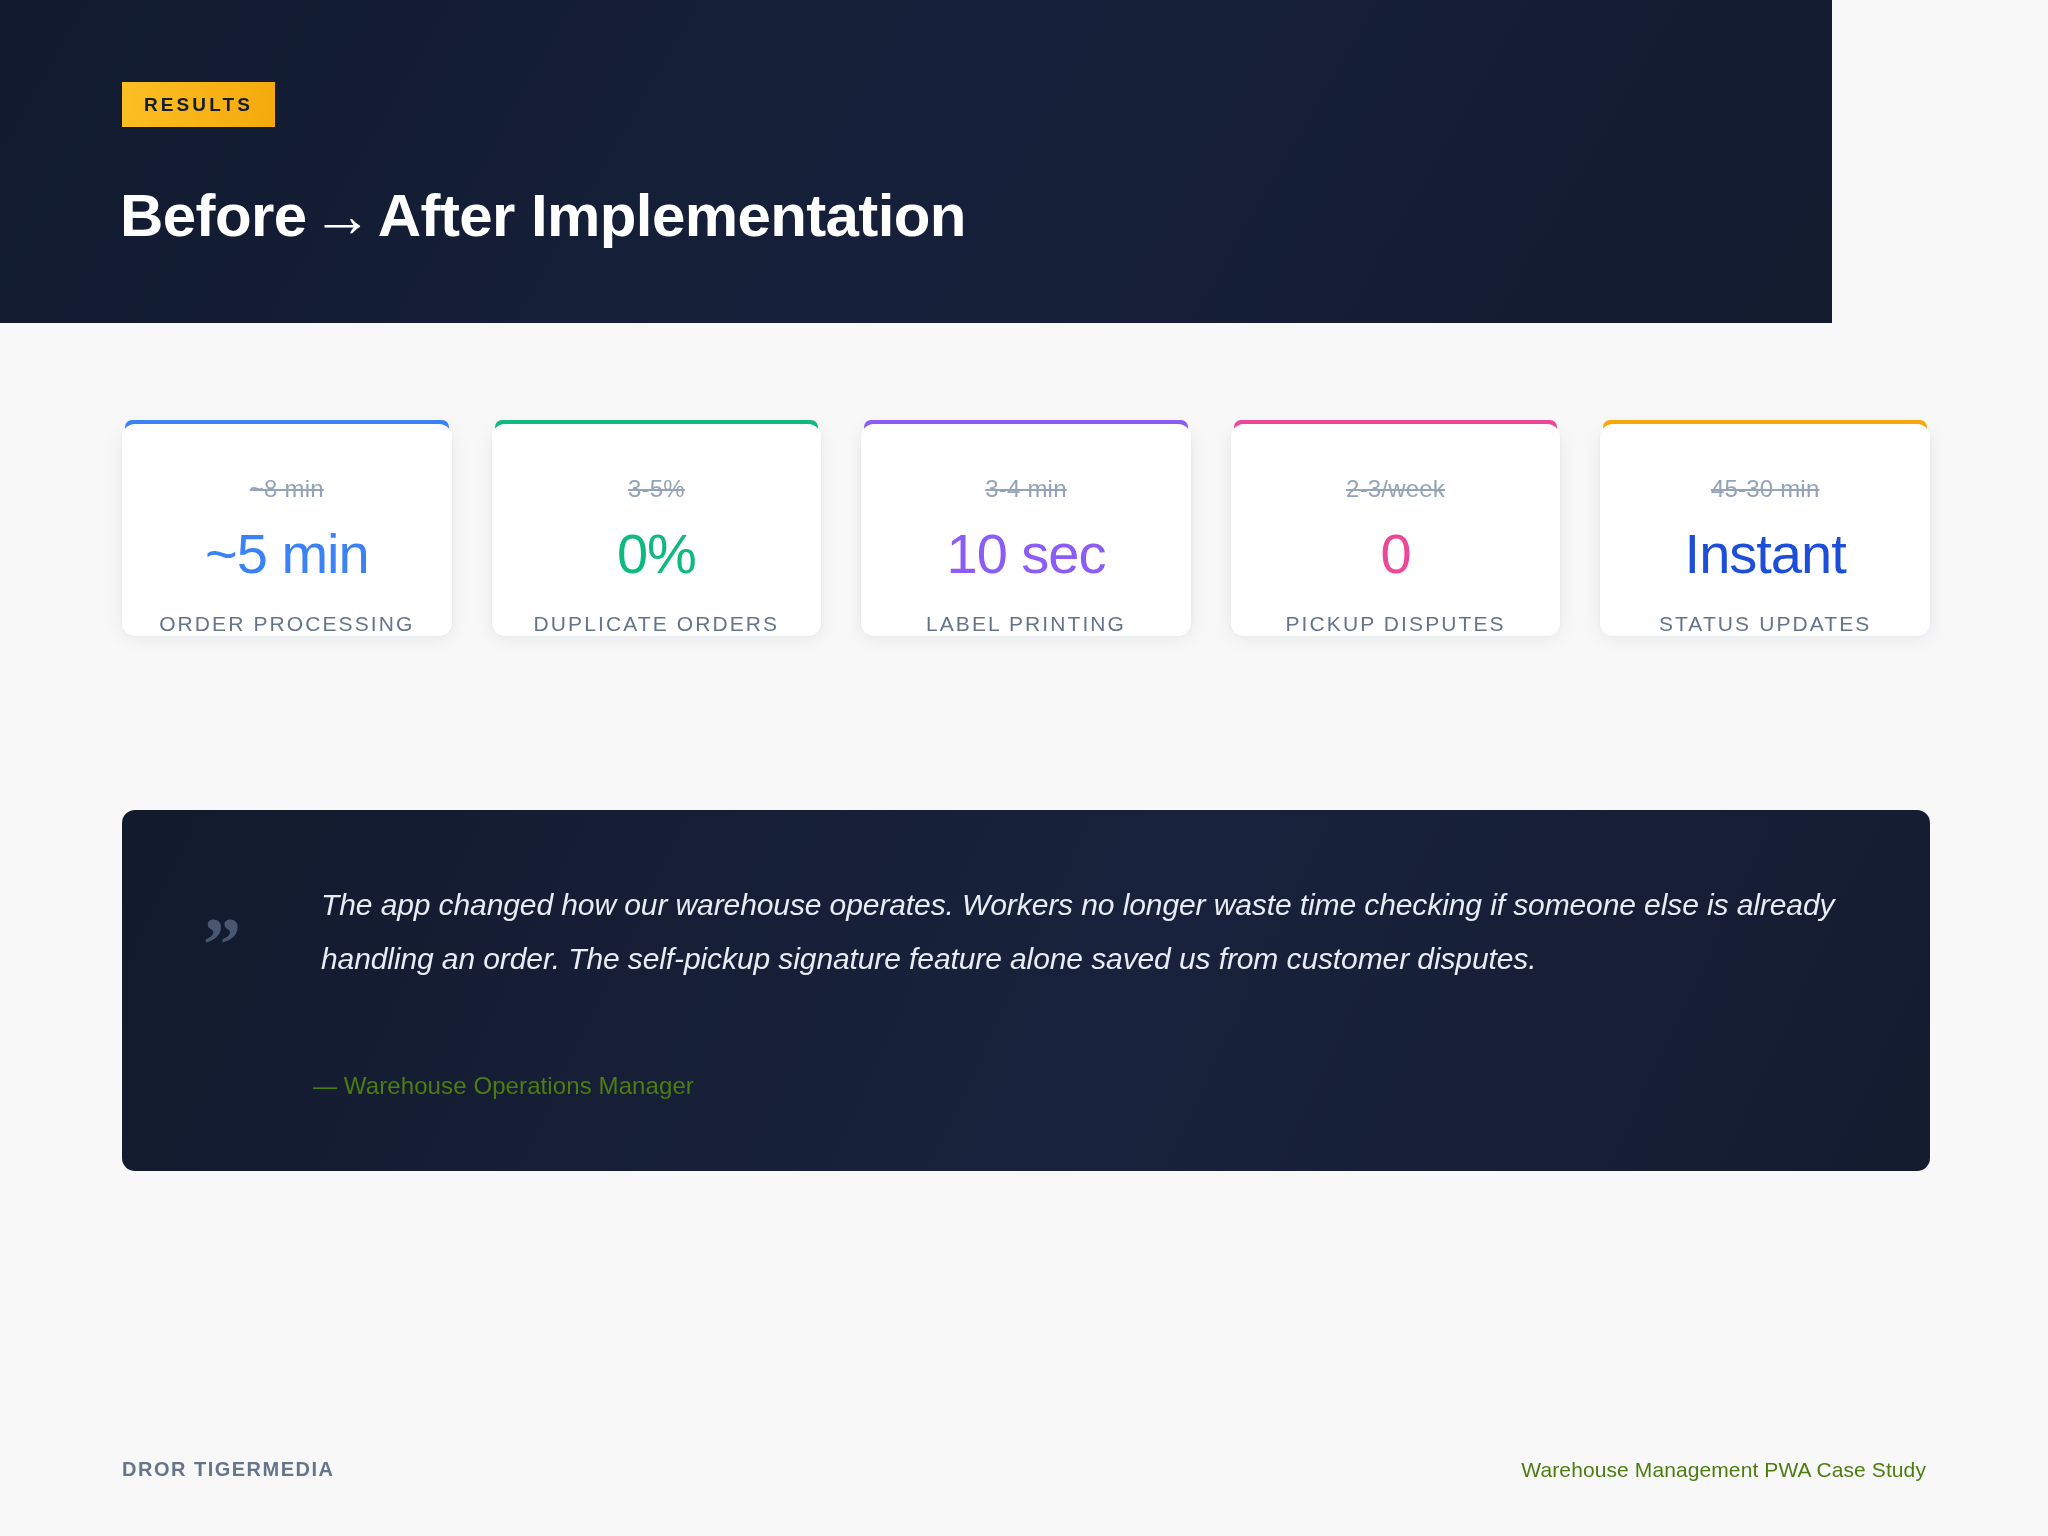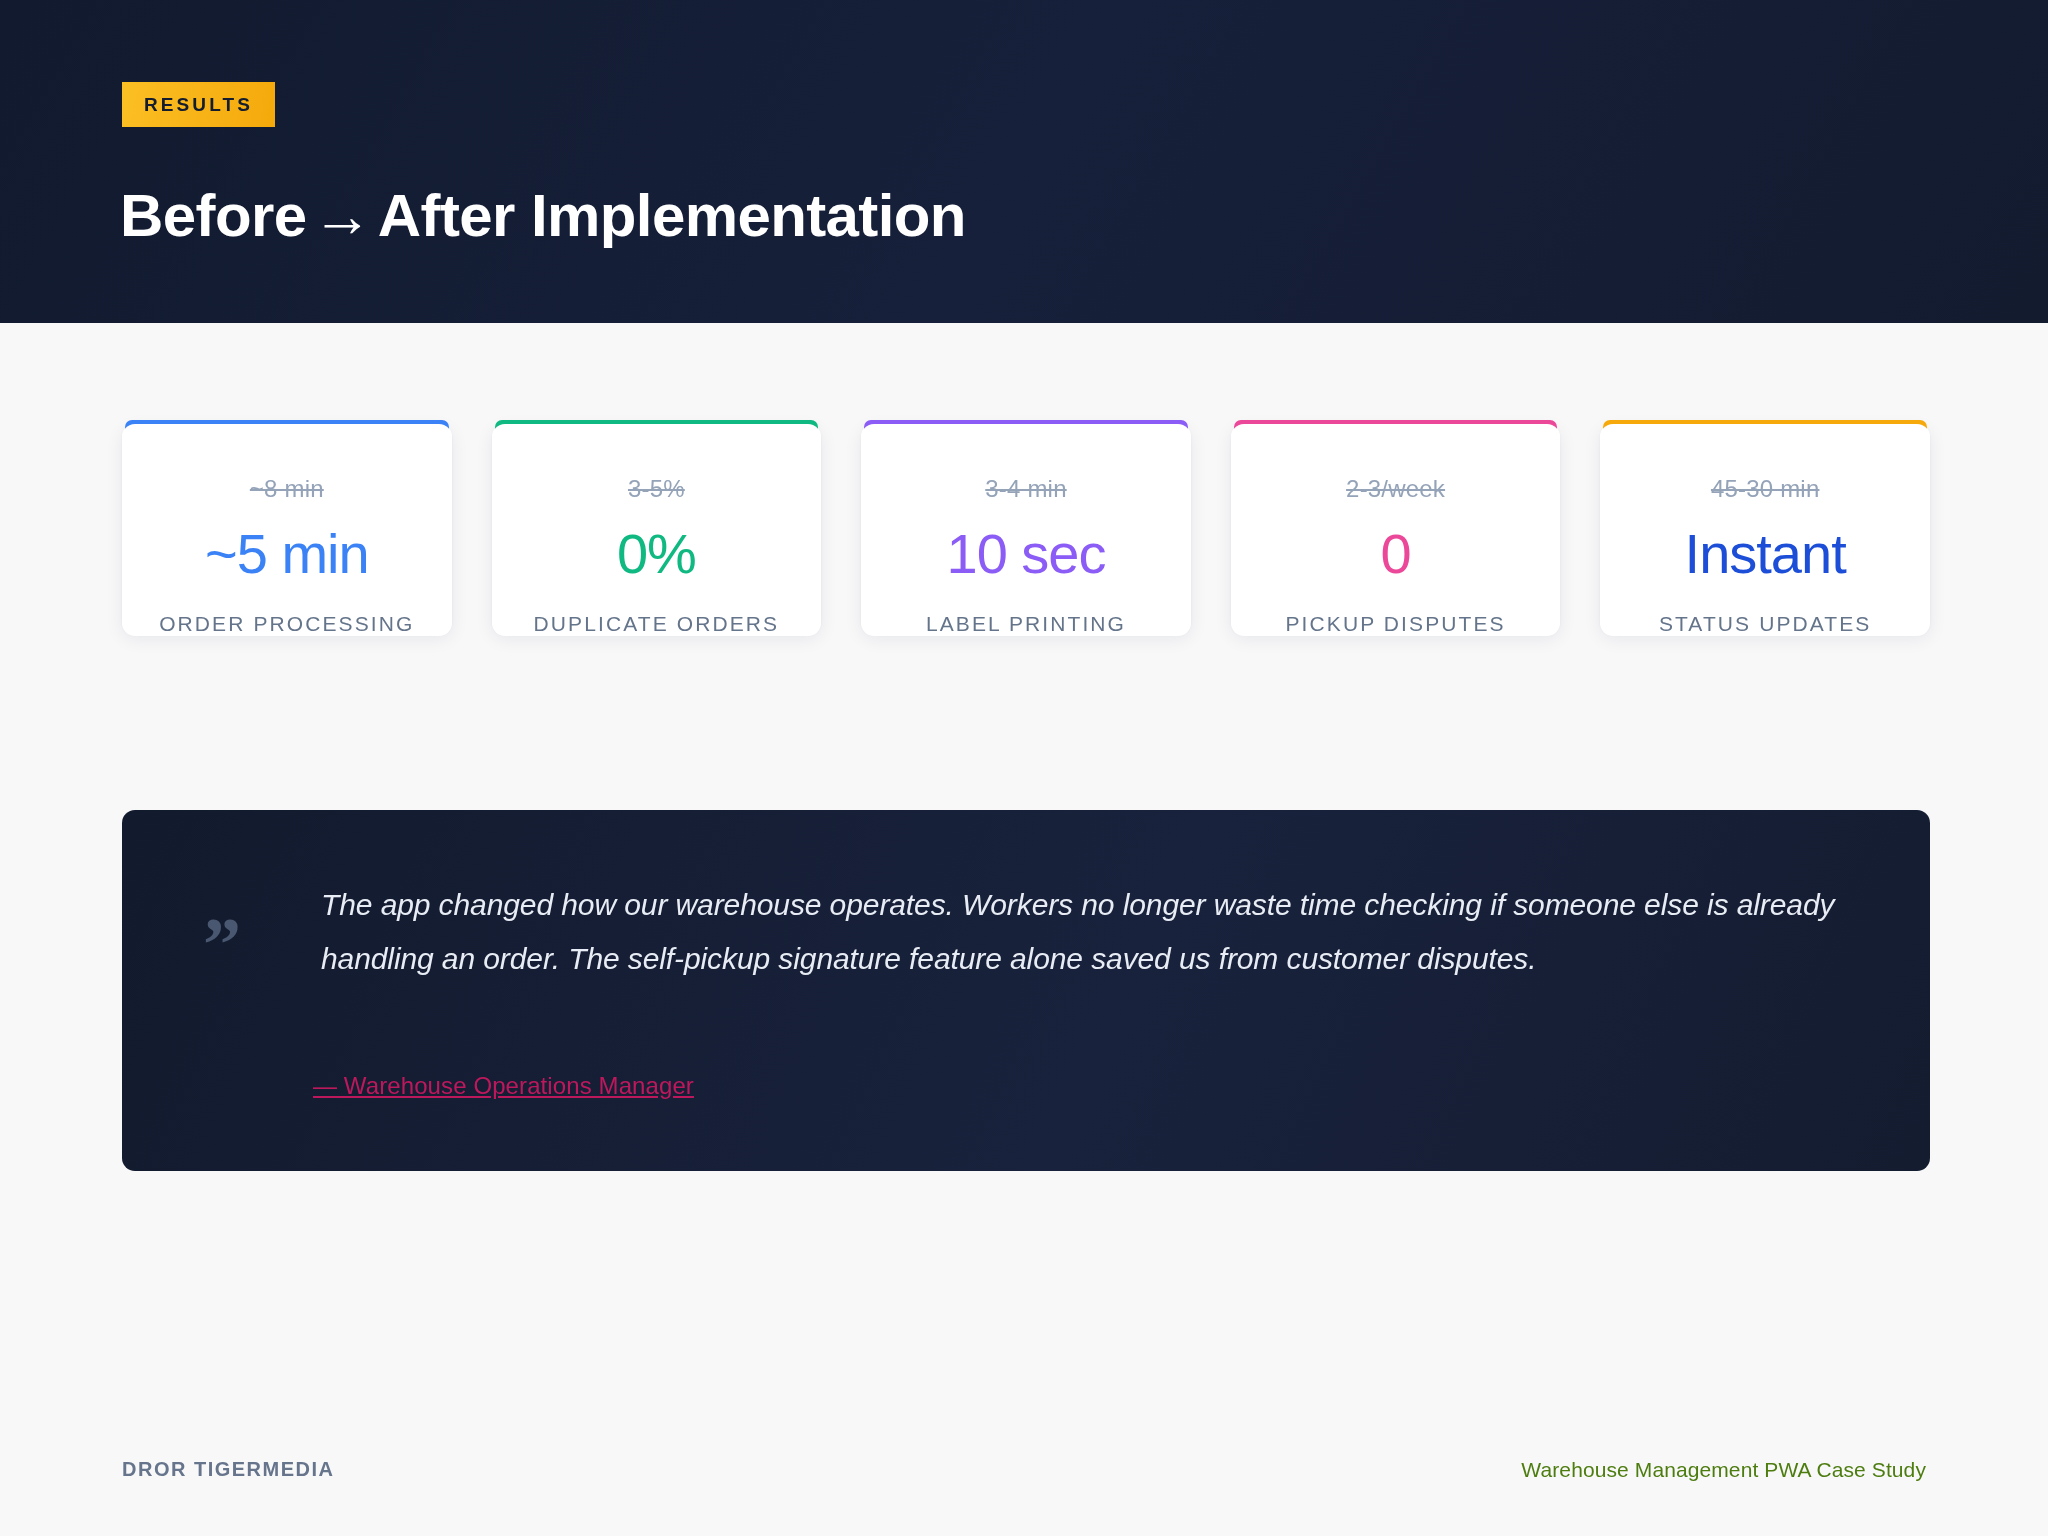--- a/index.html
+++ b/index.html
@@ -13,21 +13,21 @@
   body {
     font-family:"Liberation Sans", sans-serif;
     background:#f8f8f9;
     position:relative;
   }
 
   
   .header {
     position:absolute;
     left:0; top:0;
-    width:2048px;
+    width:1832px;
     height:323px;
     background:#141c30;
     background-image:linear-gradient(120deg,#111a2e 0%,#16203a 50%,#131b2f 100%);
     padding-left:36px;
   }
 
   .badge {
     position:absolute;
     left:122px;
     top:82px;
@@ -160,23 +160,22 @@
     color:#e8ecf4;
     letter-spacing:-0.1px;
     margin-left:8px;
   }
 
   .quote-author {
     position:absolute;
     left:313px;
     top:1072px;
     font-size:24px;
-    color:#be185d;
+    color:#4d7c0f;
     letter-spacing:0.1px;
-    text-decoration:underline;
   }
 
   
   .footer-left {
     position:absolute;
     left:122px;
     top:1458px;
     font-size:20px;
     font-weight:bold;
     color:#66748c;

